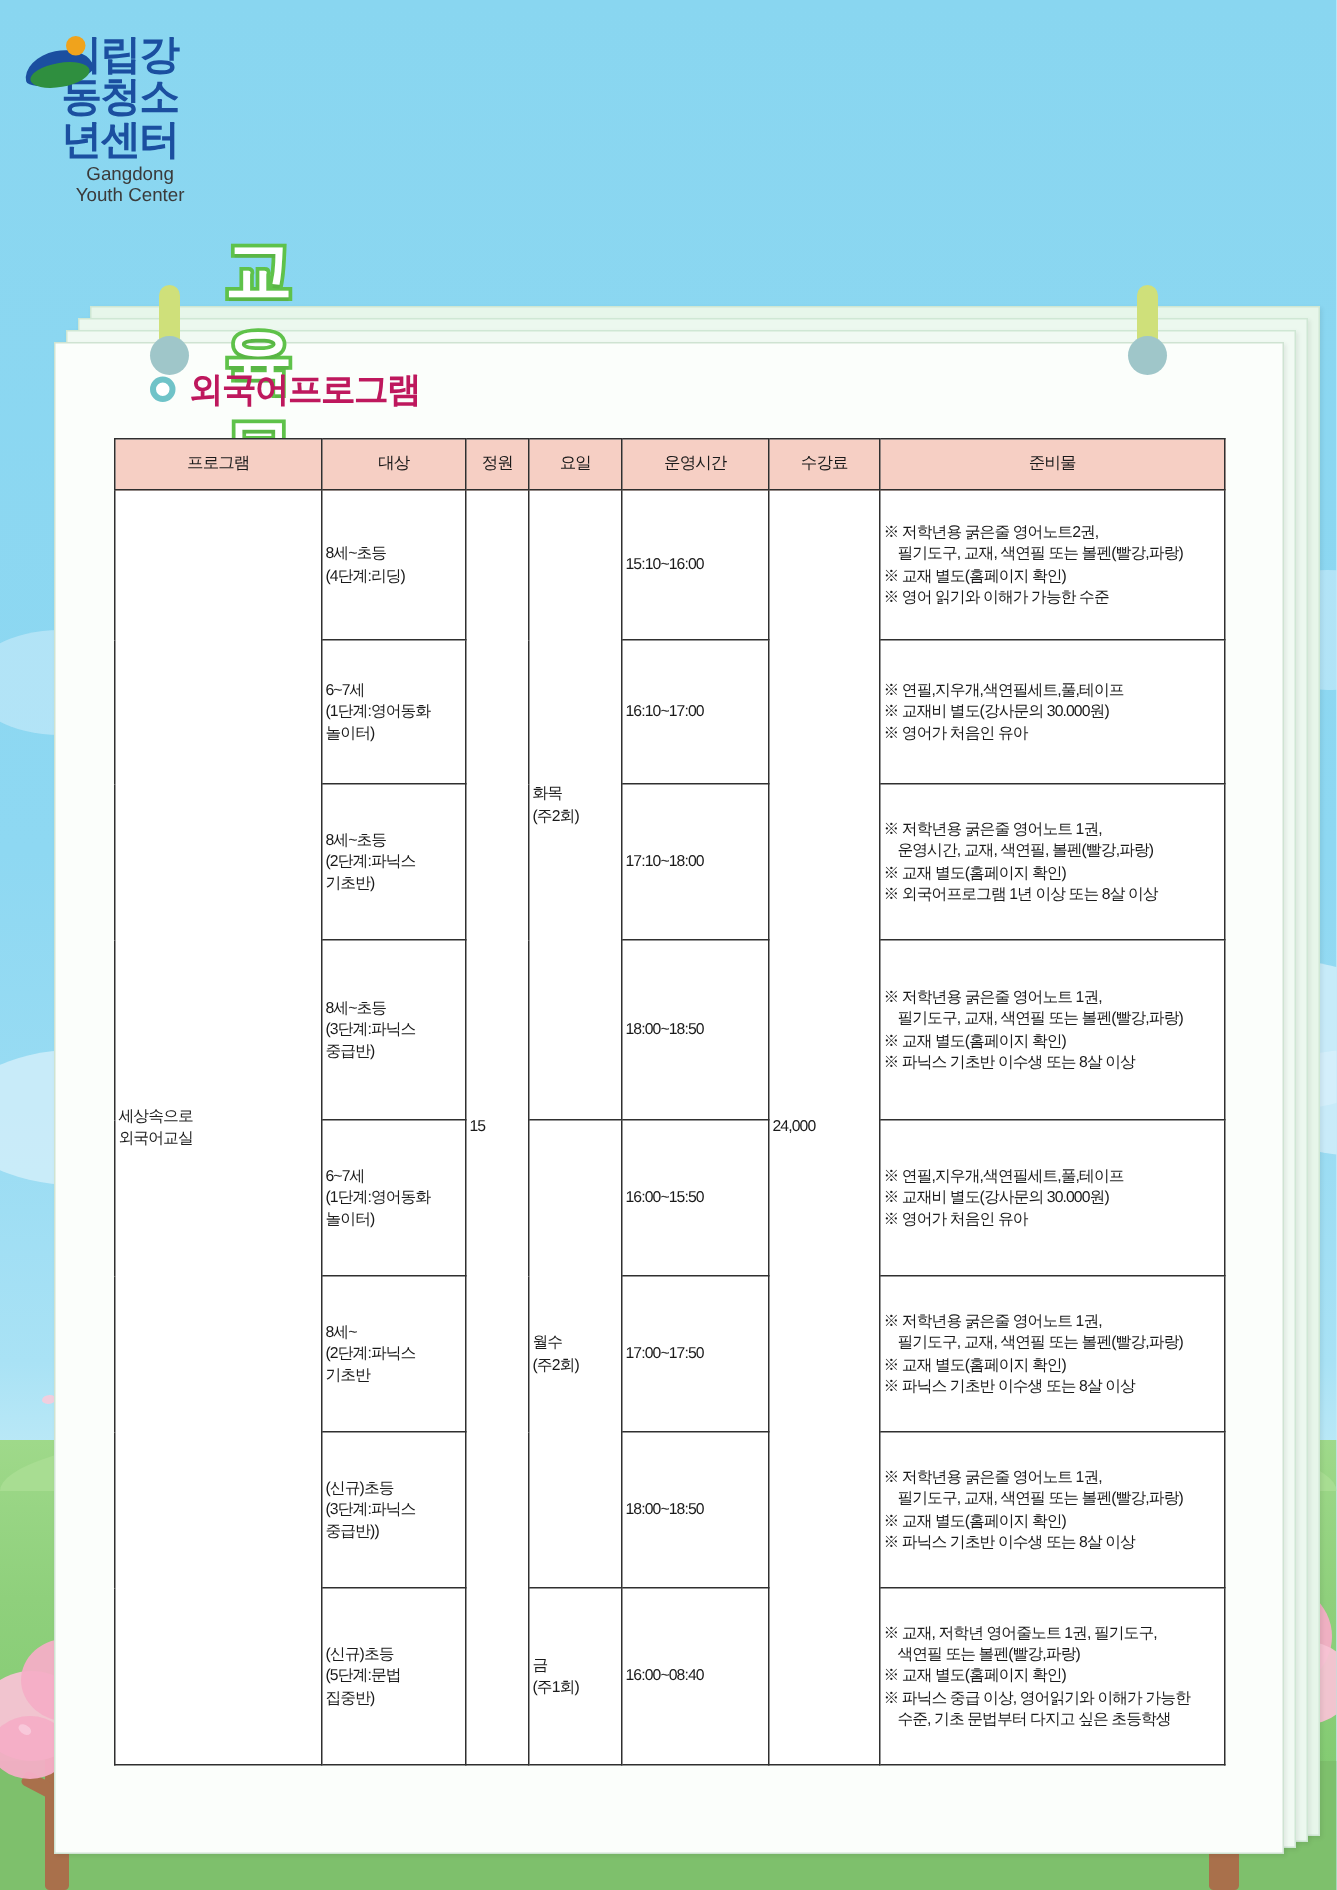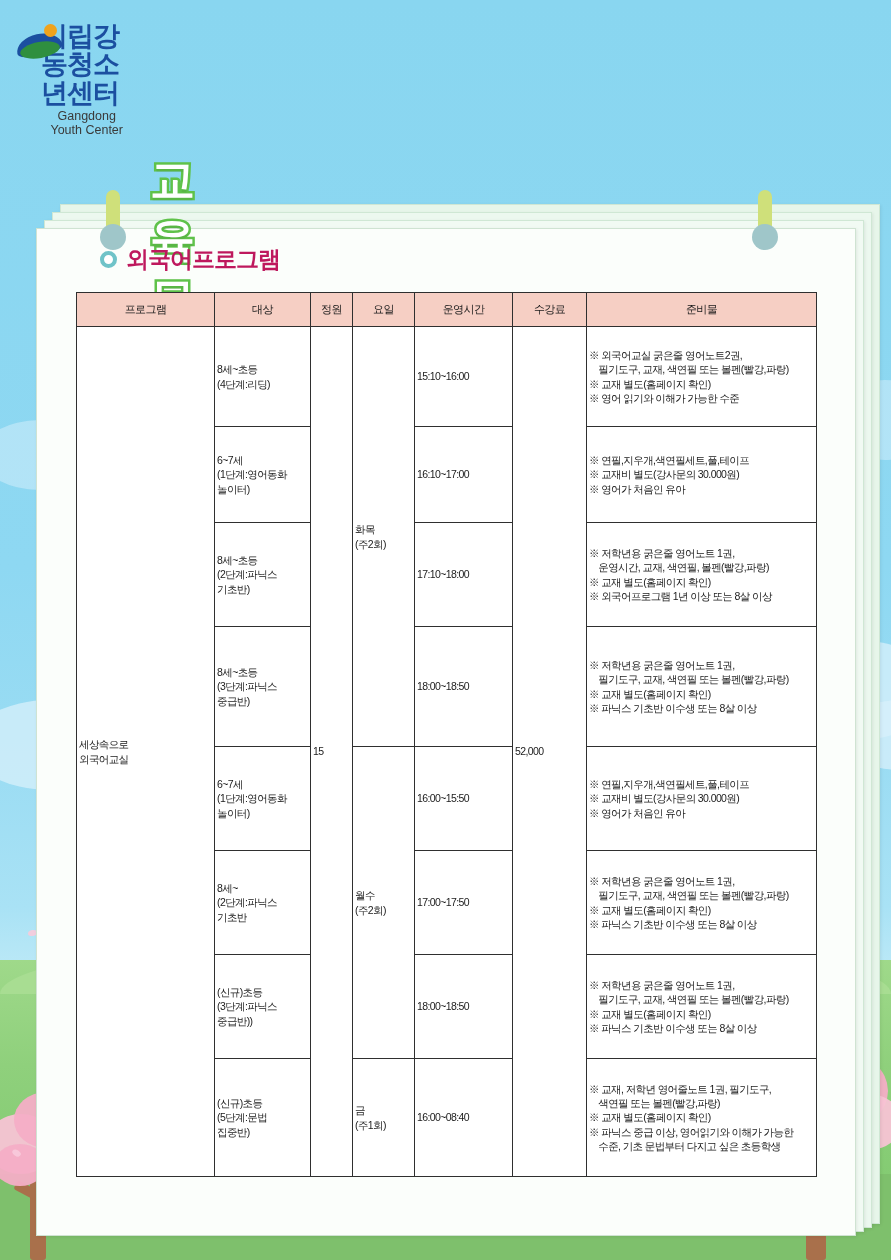--- a/index.html
+++ b/index.html
@@ -240,23 +240,23 @@
         <th>준비물</th>
       </tr>
     </thead>
     <tbody id="tbody">
         <tr style="height: 100px;">
           <td class="prog" rowspan="8">세상속으로<br>외국어교실</td>
           <td>8세~초등<br>(4단계:리딩)</td>
           <td rowspan="8">15</td>
           <td rowspan="4">화목<br>(주2회)</td>
           <td>15:10~16:00</td>
-          <td rowspan="8">52,000</td>
-          <td class="prep">
-            <span class="ln">※ 외국어교실 굵은줄 영어노트2권,</span>
+          <td rowspan="8">24,000</td>
+          <td class="prep">
+            <span class="ln">※ 저학년용 굵은줄 영어노트2권,</span>
             <span class="ln">    필기도구, 교재, 색연필 또는 볼펜(빨강,파랑)</span>
             <span class="ln">※ 교재 별도(홈페이지 확인)</span>
             <span class="ln">※ 영어 읽기와 이해가 가능한 수준</span>
           </td>
         </tr>
         <tr style="height: 96px;">
           <td>6~7세<br>(1단계:영어동화<br>놀이터)</td>
           <td>16:10~17:00</td>
           <td class="prep">
             <span class="ln">※ 연필,지우개,색연필세트,풀,테이프</span>

